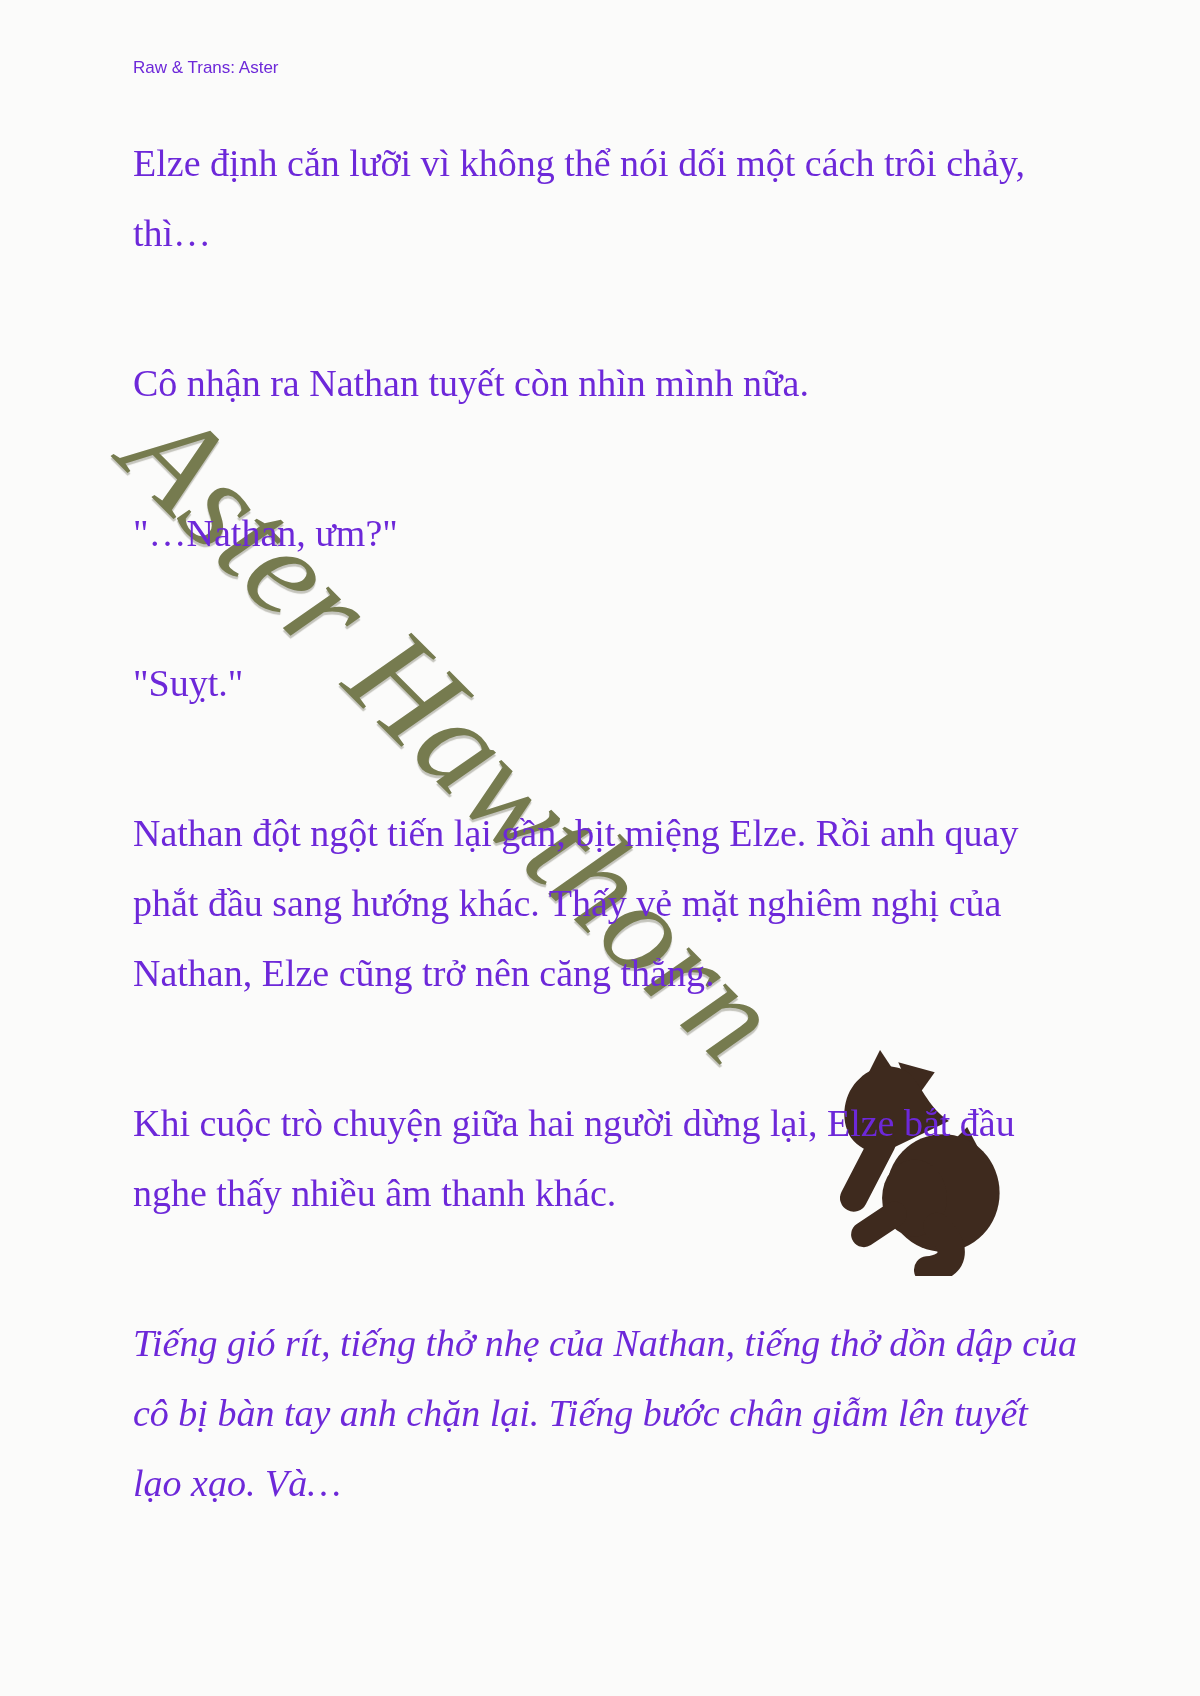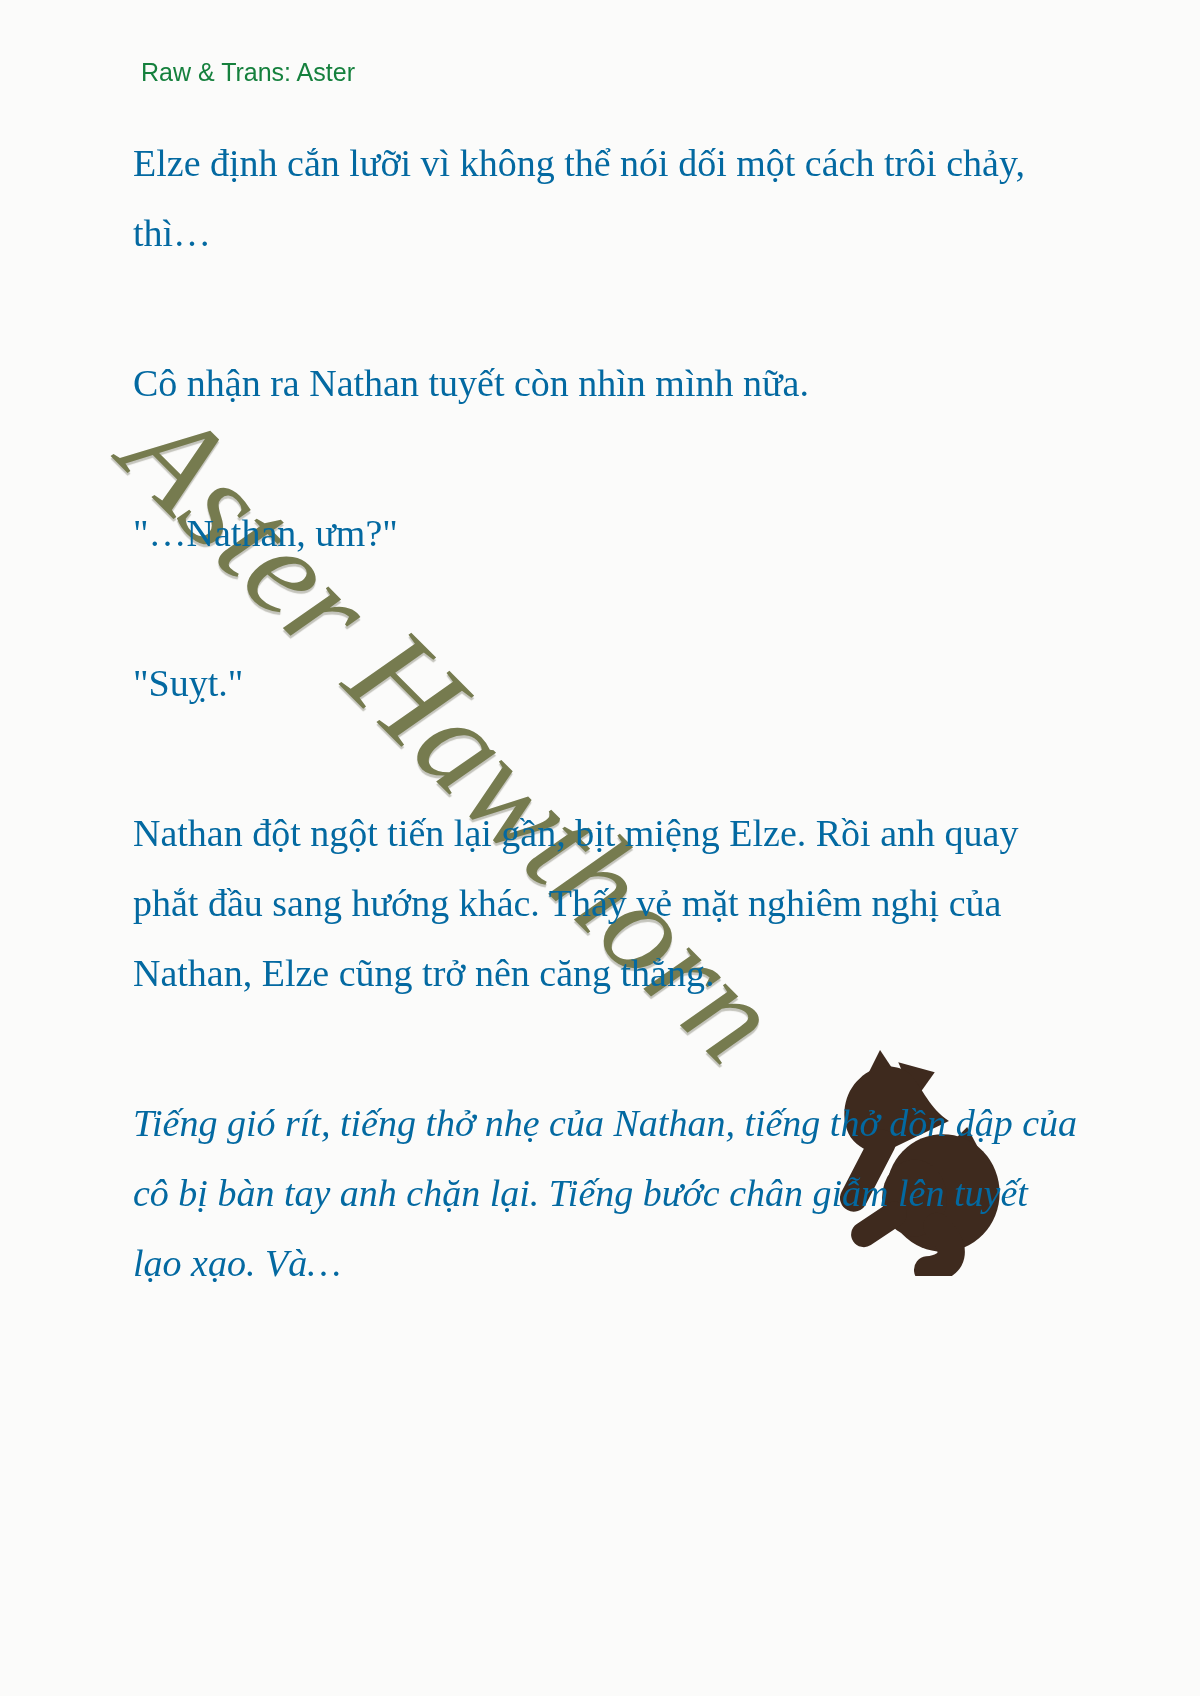--- a/index.html
+++ b/index.html
@@ -41,34 +41,33 @@
     width: 175px;
     height: 228px;
   }
   
   .header {
     position: absolute;
     left: 133px;
     top: 58px;
     z-index: 2;
     font-family: "Liberation Sans", sans-serif;
-    font-size: 25px;
-    color: #15803d;
-    margin-left: 8px;
+    font-size: 17px;
+    color: #6d28d9;
   }
   .content {
     position: absolute;
     left: 133px;
     top: 128px;
     z-index: 2;
     width: 948px;
     font-family: "Liberation Serif", serif;
     font-size: 38px;
     line-height: 70px;
-    color: #0369a1;
+    color: #6d28d9;
   }
   .content p {
     margin: 0 0 80px 0;
   }
   .content p:last-child {
     margin-bottom: 0;
     font-style: italic;
   }
 </style>
 </head>
@@ -106,16 +105,17 @@
   </svg>
 
   <div class="header">Raw &amp; Trans: Aster</div>
 
   <div class="content">
     <p>Elze định cắn lưỡi vì không thể nói dối một cách trôi chảy, thì…</p>
     <p>Cô nhận ra Nathan tuyết còn nhìn mình nữa.</p>
     <p>"…Nathan, ưm?"</p>
     <p>"Suỵt."</p>
     <p>Nathan đột ngột tiến lại gần, bịt miệng Elze. Rồi anh quay phắt đầu sang hướng khác. Thấy vẻ mặt nghiêm nghị của Nathan, Elze cũng trở nên căng thẳng.</p>
+    <p>Khi cuộc trò chuyện giữa hai người dừng lại, Elze bắt đầu nghe thấy nhiều âm thanh khác.</p>
     <p>Tiếng gió rít, tiếng thở nhẹ của Nathan, tiếng thở dồn dập của cô bị bàn tay anh chặn lại. Tiếng bước chân giẫm lên tuyết lạo xạo. Và…</p>
   </div>
 
 </div>
 
 </body></html>

